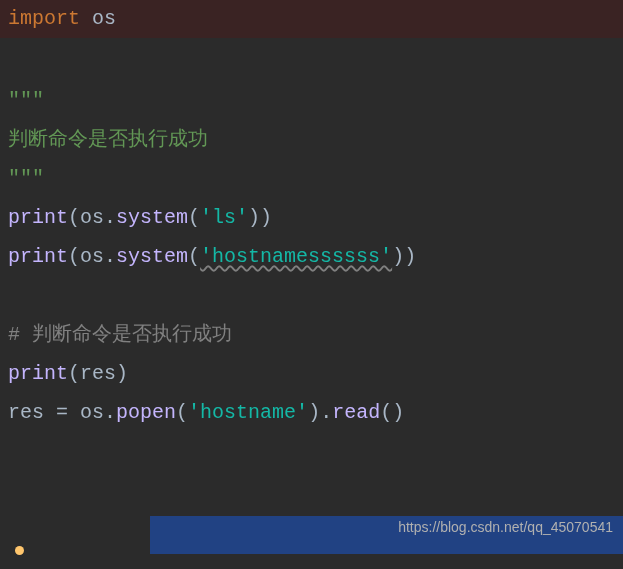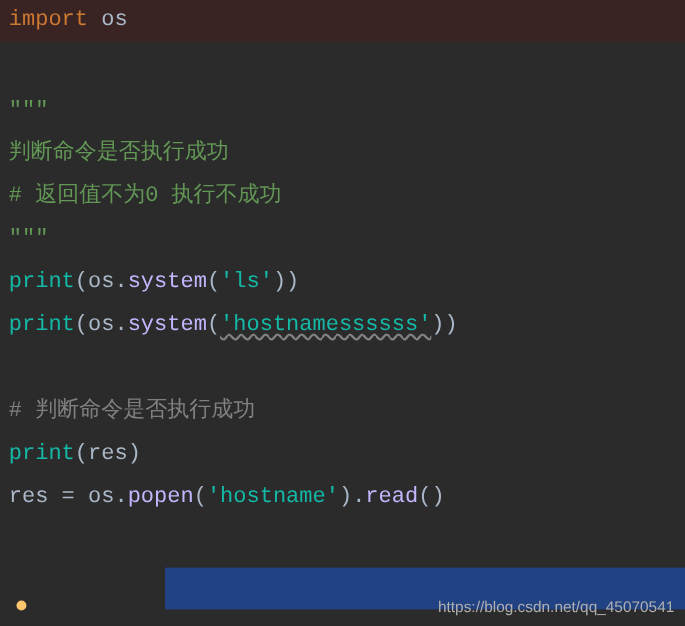--- a/index.html
+++ b/index.html
@@ -22,21 +22,21 @@
     line-height: 38px;
   }
   .code-area {
     padding: 4px 8px 0 8px;
   }
   .kw { color: #cc7832; text-align: center; }
   .mod { color: #a9b7c6; }
   .str { color: #14b8a6; }
   .str-underline { text-decoration: underline wavy #808080; text-underline-offset: 3px; }
   .fn { color: #c4b5fd; }
-  .builtin { color: #14b8a6; }
+  .builtin { color: #c4b5fd; }
   .comment { color: #808080; }
   .docstr { color: #629755; }
   .paren { color: #a9b7c6; }
   .ident { color: #a9b7c6; }
   .line { white-space: pre; }
   .triple-mark {
     color: #629755;
     position: relative;
   }
   .highlight-bar {
@@ -44,21 +44,21 @@
     left: 150px;
     right: 0;
     height: 38px;
     background: #214283;
     top: 516px;
     z-index: 0;
   }
   .watermark {
     position: absolute;
     right: 10px;
-    bottom: 4px;
+    bottom: 28px;
     color: #b0b0b0;
     font-size: 14px;
     font-family: Arial, sans-serif;
     z-index: 2;
   }
   .code-content { position: relative; z-index: 1; }
   .yellow-dot {
     position: absolute;
     left: 15px;
     bottom: 14px;
@@ -75,21 +75,20 @@
 <div class="highlight-bar"></div>
 <div class="yellow-dot"></div>
 
 <div class="code-content">
 <div class="top-bar"><span class="line"><span class="kw">import</span><span class="mod"> os</span></span></div>
 
 <div class="code-area">
 <div class="line"> </div>
 <div class="line"><span class="triple-mark">"""</span></div>
 <div class="line"><span class="docstr">判断命令是否执行成功</span></div>
-<div class="line"><span class="docstr"><span>#</span><span> 返回值不为0 执行不成功</span></span></div>
 <div class="line"><span class="triple-mark">"""</span></div>
 <div class="line"><span class="builtin">print</span><span class="paren">(</span><span class="ident">os</span><span class="paren">.</span><span class="fn">system</span><span class="paren">(</span><span class="str">'ls'</span><span class="paren">))</span></div>
 <div class="line"><span class="builtin">print</span><span class="paren">(</span><span class="ident">os</span><span class="paren">.</span><span class="fn">system</span><span class="paren">(</span><span class="str str-underline">'hostnamessssss'</span><span class="paren">))</span></div>
 <div class="line"> </div>
 <div class="line"><span class="comment"><span>#</span><span> 判断命令是否执行成功</span></span></div>
 <div class="line"><span class="builtin">print</span><span class="paren">(</span><span class="ident">res</span><span class="paren">)</span></div>
 <div class="line"><span class="ident">res </span><span class="paren">= </span><span class="ident">os</span><span class="paren">.</span><span class="fn">popen</span><span class="paren">(</span><span class="str">'hostname'</span><span class="paren">)</span><span class="paren">.</span><span class="fn">read</span><span class="paren">()</span></div>
 </div>
 </div>
 

